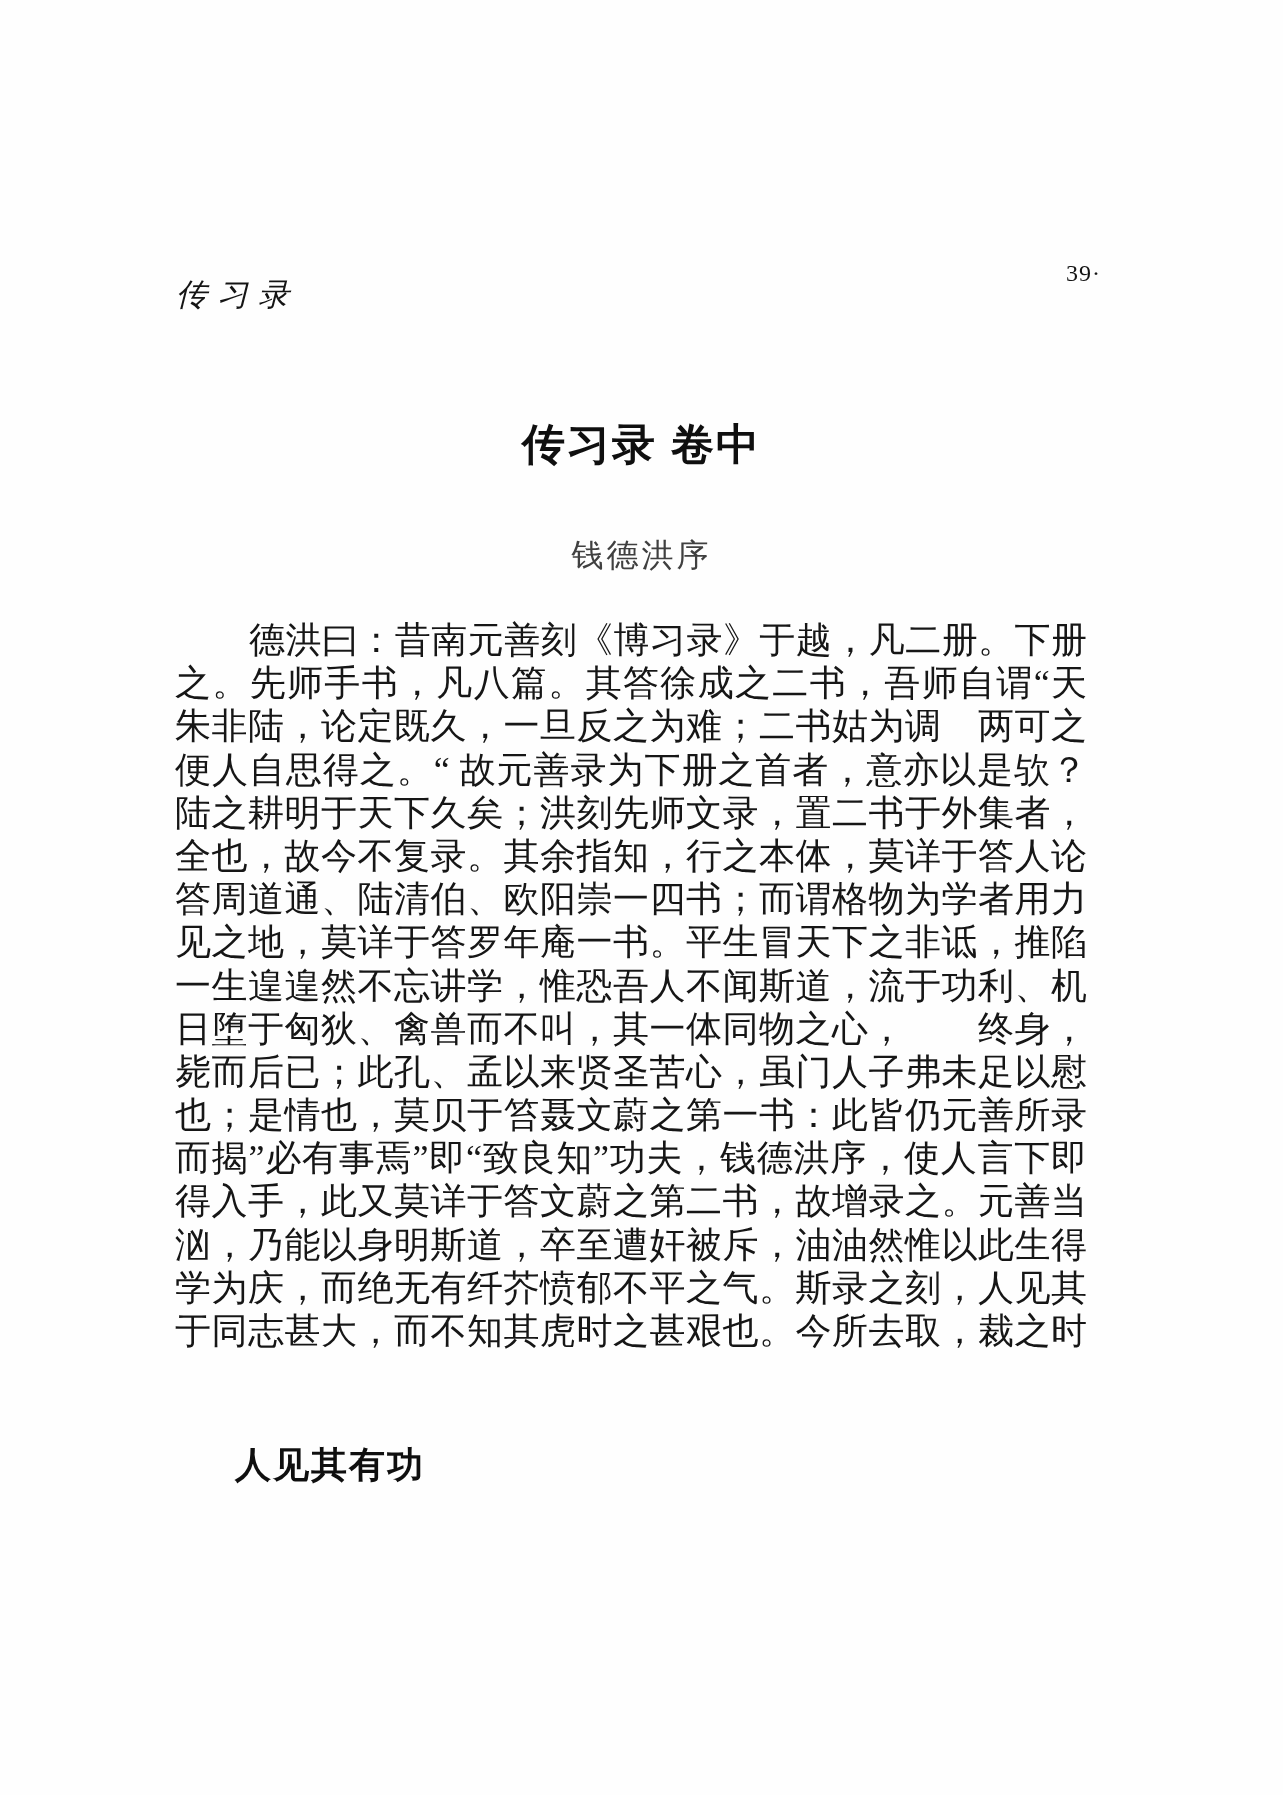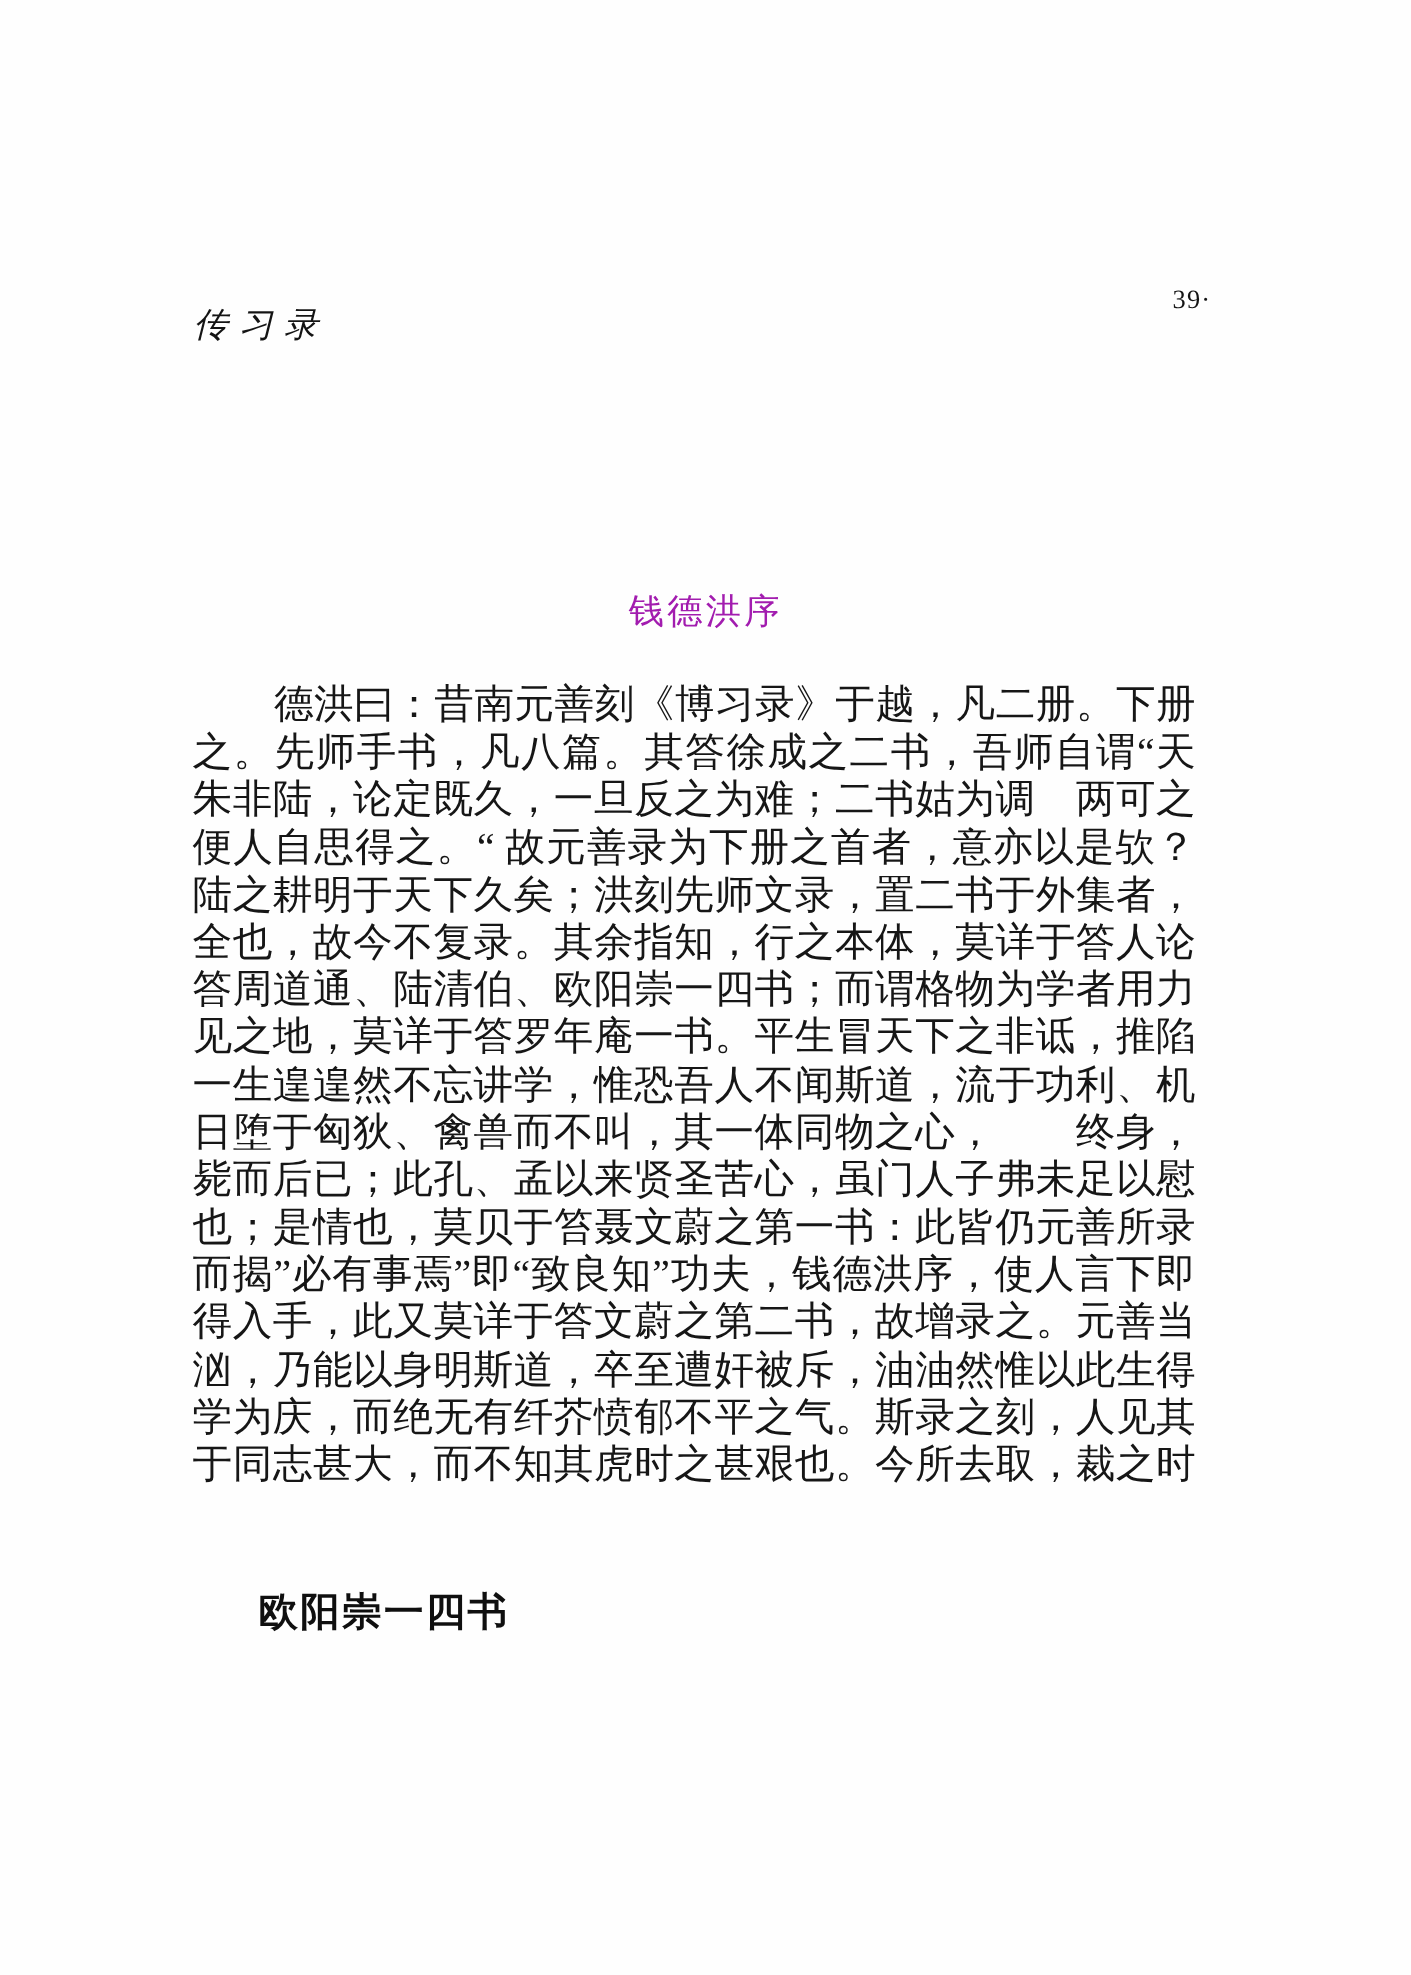--- a/index.html
+++ b/index.html
@@ -54,21 +54,21 @@
   
   .section-subtitle {
     position: absolute;
     left: 0;
     right: 0;
     top: 534px;
     text-align: center;
     font-size: 32px;
     letter-spacing: 3px;
     font-family: "Liberation Serif", "DejaVu Serif", serif;
-    color: #a21caf;
+    color: #404040;
   }
   
   .paragraph {
     position: absolute;
     left: 175px;
     top: 619px;
     width: 912px;
     font-size: 36px;
     line-height: 43.2px;
     font-family: "Liberation Serif", "DejaVu Serif", serif;
@@ -101,20 +101,21 @@
 </style>
 </head>
 <body>
 
 <div class="page">
 
   <div class="running-header-left">传习录</div>
 
   <div class="running-header-right">39·</div>
 
+  <div class="chapter-title">传习录 卷中</div>
 
   <div class="section-subtitle">钱德洪序</div>
 
   <div class="paragraph">
     <div class="para-line">德洪曰：昔南元善刻《博习录》于越，凡二册。下册摘录</div>
     <div class="para-line">之。先师手书，凡八篇。其答徐成之二书，吾师自谓“天下是</div>
     <div class="para-line">朱非陆，论定既久，一旦反之为难；二书姑为调　两可之说，</div>
     <div class="para-line">便人自思得之。“ 故元善录为下册之首者，意亦以是欤？今朱、</div>
     <div class="para-line">陆之耕明于天下久矣；洪刻先师文录，置二书于外集者，示未</div>
     <div class="para-line">全也，故今不复录。其余指知，行之本体，莫详于答人论学与</div>
@@ -124,15 +125,15 @@
     <div class="para-line">日堕于匈狄、禽兽而不叫，其一体同物之心，　　终身，至于</div>
     <div class="para-line">毙而后已；此孔、孟以来贤圣苦心，虽门人子弗未足以慰其情</div>
     <div class="para-line">也；是情也，莫贝于笞聂文蔚之第一书：此皆仍元善所录之旧：</div>
     <div class="para-line">而揭”必有事焉”即“致良知”功夫，钱德洪序，使人言下即</div>
     <div class="para-line">得入手，此又莫详于答文蔚之第二书，故增录之。元善当时汹</div>
     <div class="para-line">汹，乃能以身明斯道，卒至遭奸被斥，油油然惟以此生得闻斯</div>
     <div class="para-line">学为庆，而绝无有纤芥愤郁不平之气。斯录之刻，人见其有功</div>
     <div class="para-line">于同志甚大，而不知其虎时之甚艰也。今所去取，裁之时义则</div>
   </div>
 
-  <div class="next-section-heading">欧阳崇一四书</div>
+  <div class="next-section-heading">人见其有功</div>
 
 </div>
 
 </body></html>

